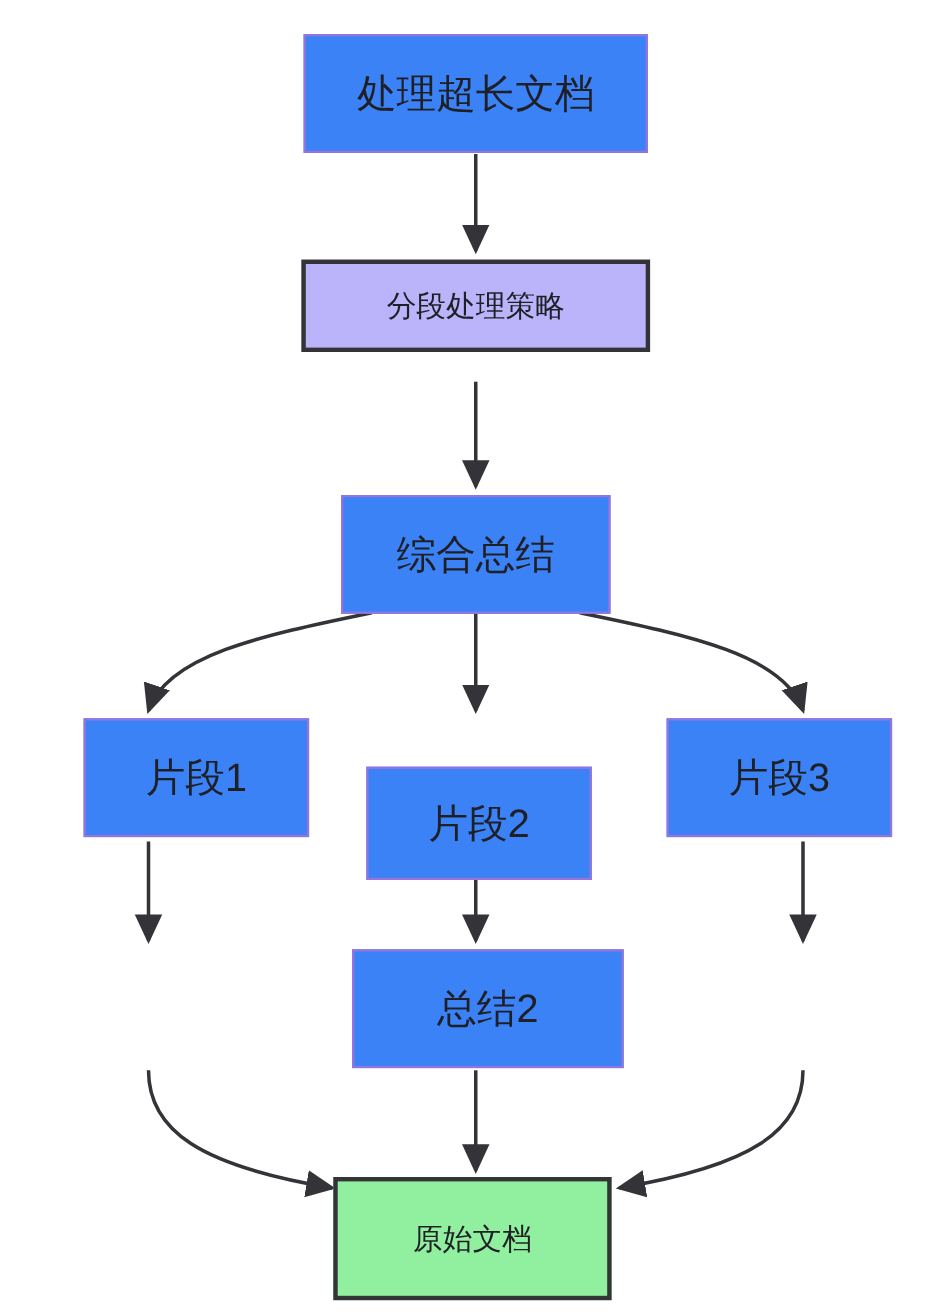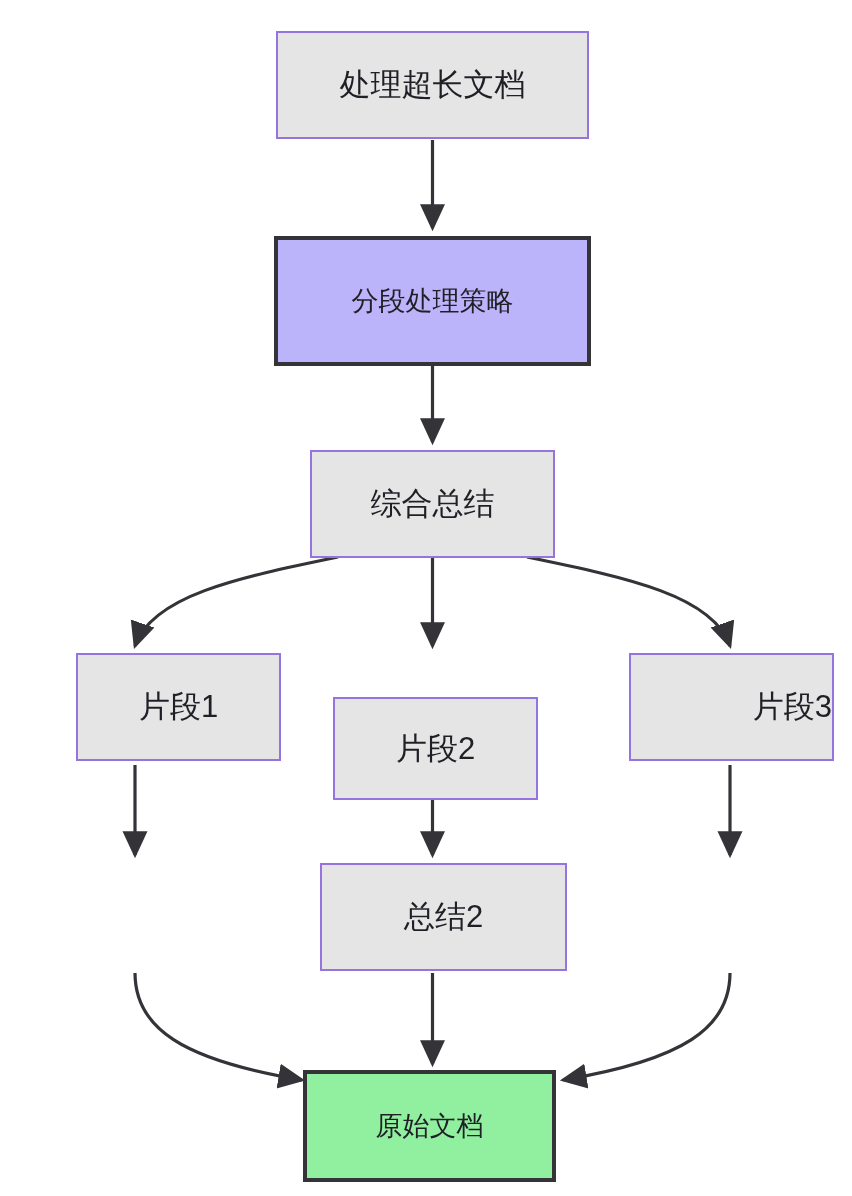--- a/index.html
+++ b/index.html
@@ -36,23 +36,23 @@
     text-align: center;
     color: #1f1f26;
     line-height: 1.2;
   }
   .node-label {
     display: block;
     white-space: nowrap;
   }
   
   .node-default {
-    background: #e5e5e5;
+    background: #3b82f6;
     border: 2px solid #9674e0;
-    font-size: 31px;
+    font-size: 36px;
   }
   
   .node-strong {
     background: #bcb4fa;
     border: 4px solid #333338;
     font-size: 27px;
   }
   
   .node-final {
     background: #90f0a0;
@@ -92,37 +92,37 @@
 
     <path d="M 432.5,973 L 432.5,1064" fill="none" stroke="#333338" stroke-width="3.2" marker-end="url(#arrowhead)"></path>
 
     <path d="M 730,973 C 730,1028 683,1060 563,1080" fill="none" stroke="#333338" stroke-width="3.2" marker-end="url(#arrowhead)"></path>
   </svg>
 
   <div class="node node-default" style="left:276px; top:31px; width:313px; height:108px;">
     <span class="node-label">处理超长文档</span>
   </div>
 
-  <div class="node node-strong" style="left:274px; top:236px; width:317px; height:130px;">
+  <div class="node node-strong" style="left:274px; top:236px; width:317px; height:84px;">
     <span class="node-label">分段处理策略</span>
   </div>
 
   <div class="node node-default" style="left:310px; top:450px; width:245px; height:108px;">
     <span class="node-label">综合总结</span>
   </div>
 
   <div class="node node-default" style="left:32px; top:653px; width:205px; height:108px;margin-left:44px;">
     <span class="node-label">片段1</span>
   </div>
 
   <div class="node node-default" style="left:333px; top:653px; width:205px; height:103px;margin-top:44px;">
     <span class="node-label">片段2</span>
   </div>
 
-  <div class="node node-default" style="left:629px; top:653px; width:205px; height:108px;justify-content:flex-end;">
+  <div class="node node-default" style="left:606px; top:653px; width:205px; height:108px;">
     <span class="node-label">片段3</span>
   </div>
 
 
   <div class="node node-default" style="left:320px; top:863px; width:247px; height:108px;">
     <span class="node-label">总结2</span>
   </div>
 
 
   <div class="node node-final" style="left:303px; top:1070px; width:253px; height:112px;">

